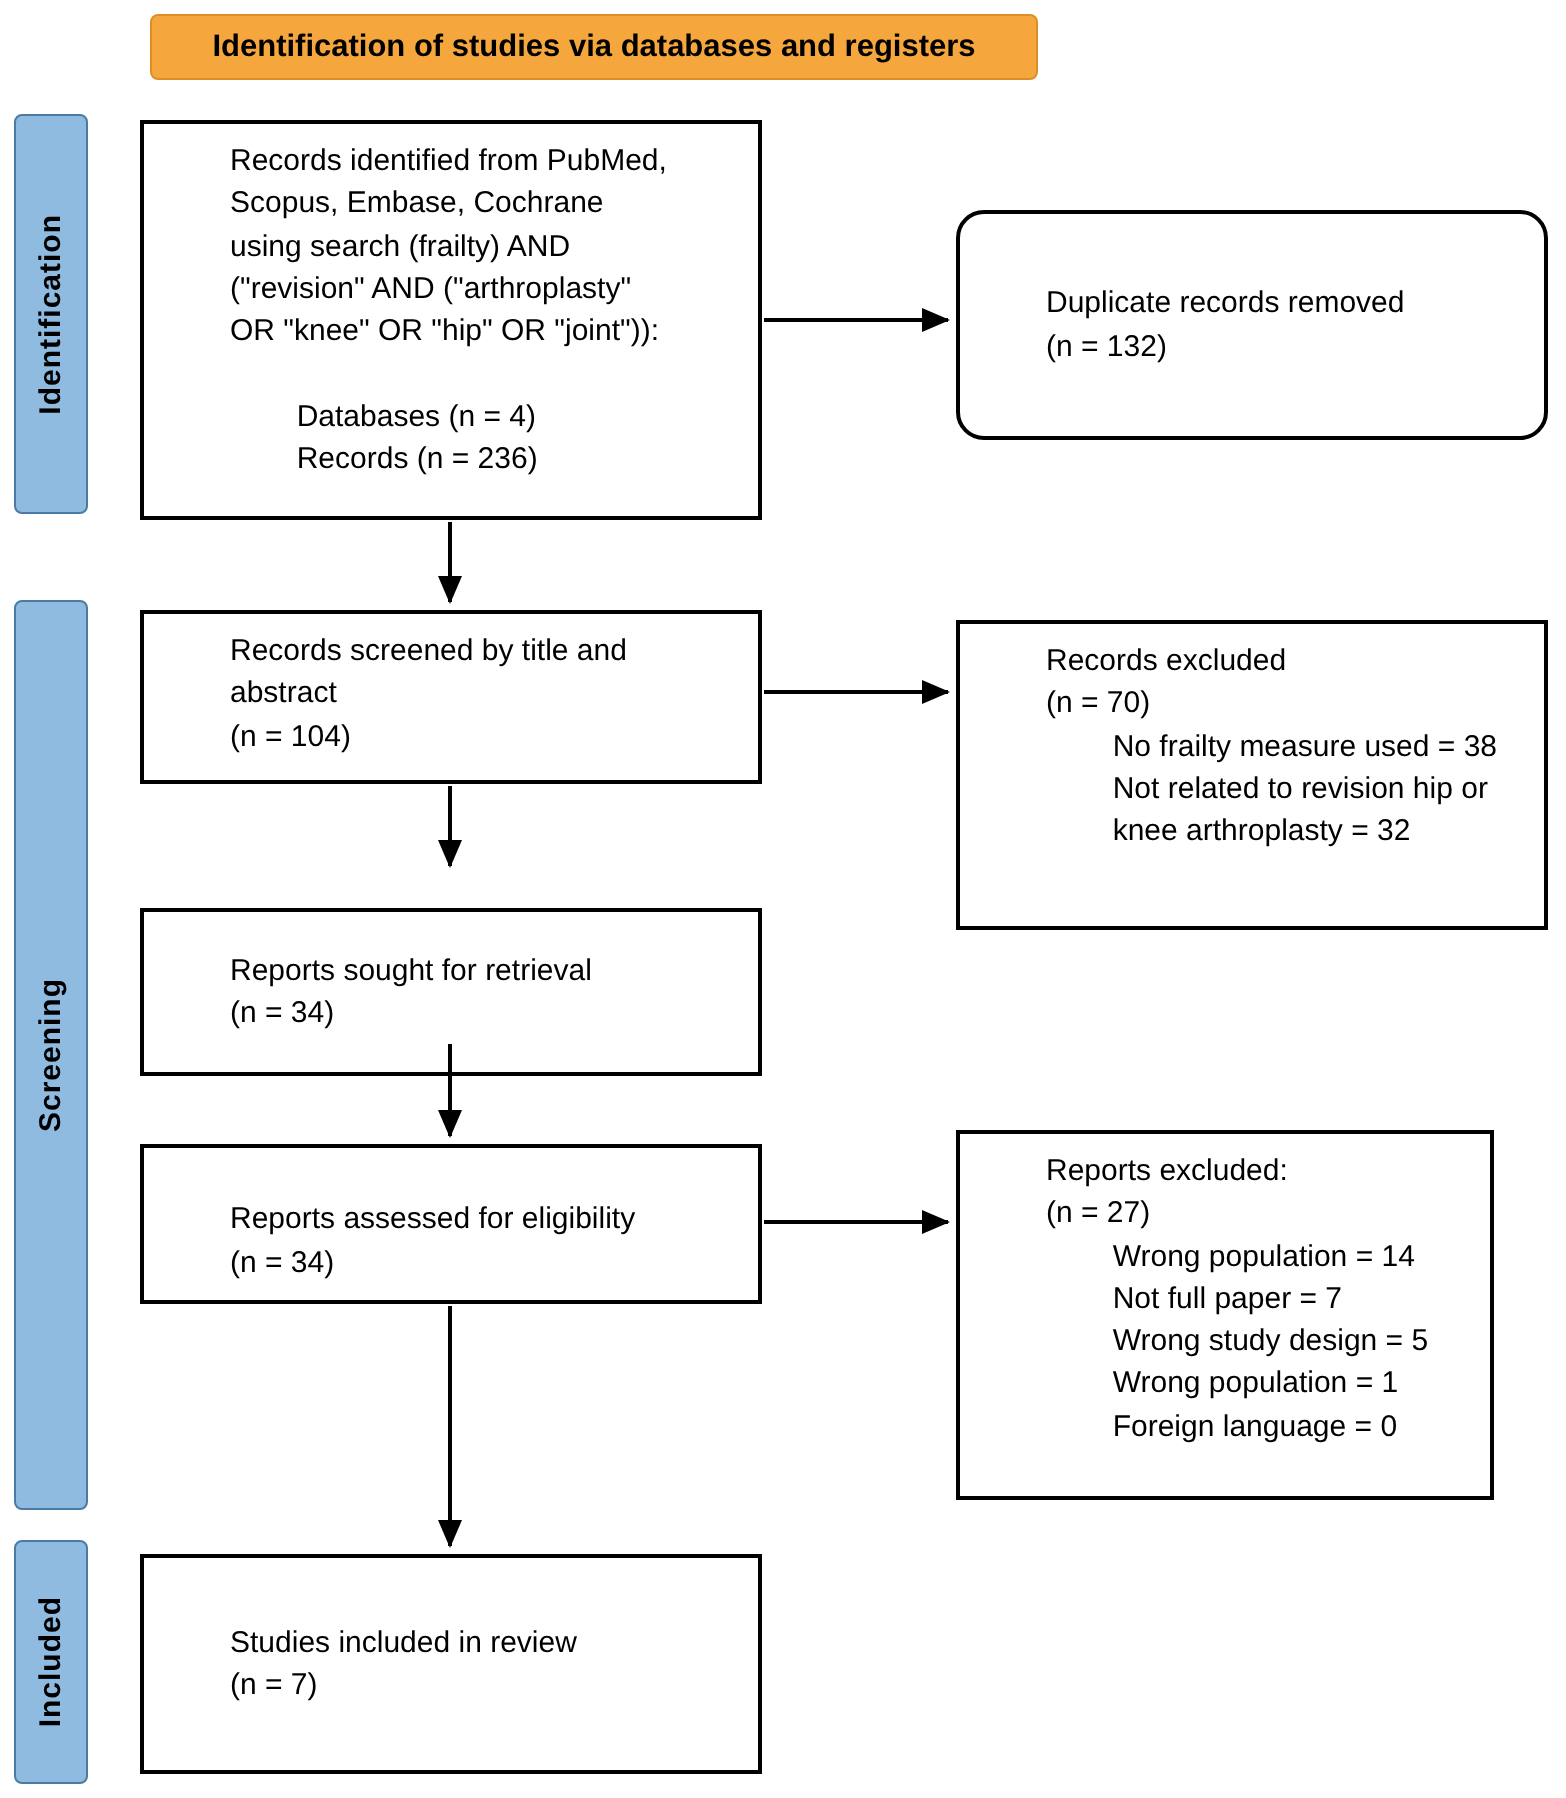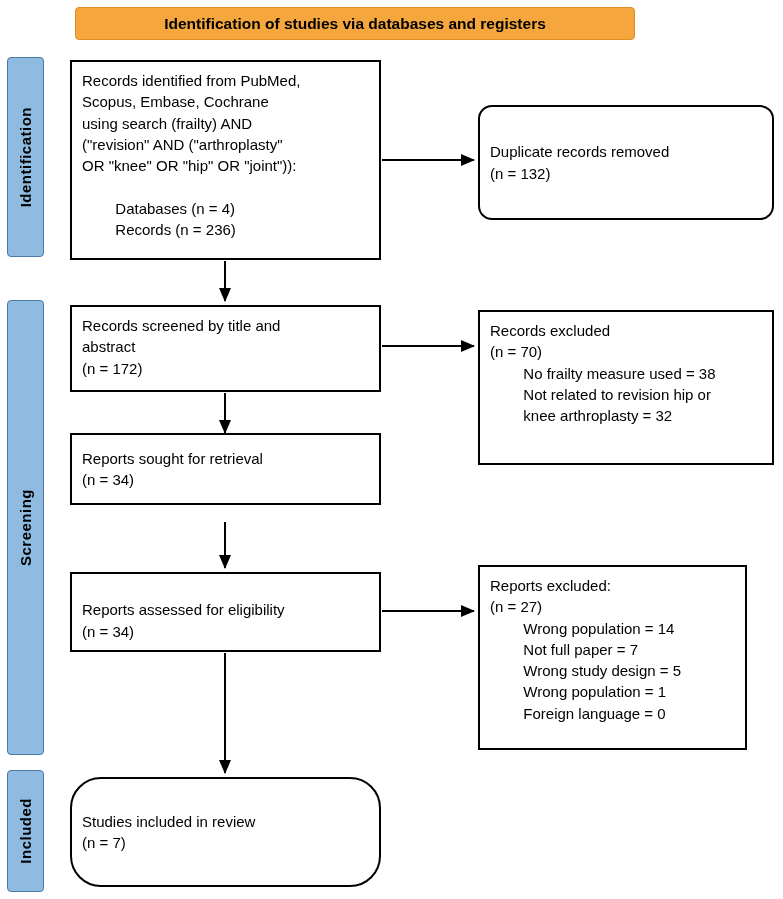--- a/index.html
+++ b/index.html
@@ -12,21 +12,21 @@
     position: relative;
     width: 783px;
     height: 899px;
     background: #ffffff;
     overflow: hidden;
   }
   .banner {
     position: absolute;
     left: 75px;
     top: 7px;
-    width: 560px;
+    width: 444px;
     height: 33px;
     background: #F5A63C;
     border: 1px solid #DD8F26;
     border-radius: 4px;
     display: flex;
     align-items: center;
     justify-content: center;
     font-weight: bold;
     font-size: 15.5px;
     color: #000000;
@@ -61,31 +61,32 @@
     background: #ffffff;
     border: 2px solid #000000;
     box-sizing: border-box;
     font-size: 15px;
     line-height: 1.42;
     color: #000000;
   }
   .box-text {
     white-space: pre-wrap;
     padding: 8px 10px;
+    margin-left: 33px;
   }
   .v-center {
     display: flex;
     align-items: center;
   }
   
   .box-identified { left: 70px; top: 60px;  width: 311px; height: 200px; }
   .box-screened   { left: 70px; top: 305px; width: 311px; height: 87px;  }
-  .box-sought     { left: 70px; top: 433px; width: 311px; height: 72px;  }
+  .box-sought     { left: 70px; top: 454px; width: 311px; height: 84px;  }
   .box-assessed   { left: 70px; top: 572px; width: 311px; height: 80px; align-items: flex-end;  }
-  .box-included   { left: 70px; top: 777px; width: 311px; height: 110px; border-radius: 31px; }
+  .box-included   { left: 70px; top: 777px; width: 311px; height: 110px; }
   
   .box-duplicates        { left: 478px; top: 105px; width: 296px; height: 115px; border-radius: 14px; }
   .box-records-excluded  { left: 478px; top: 310px; width: 296px; height: 155px; }
   .box-reports-excluded  { left: 478px; top: 565px; width: 269px; height: 185px; }
 
   #arrows {
     position: absolute;
     left: 0;
     top: 0;
     pointer-events: none;
@@ -121,21 +122,21 @@
 ("revision" AND ("arthroplasty"
 OR "knee" OR "hip" OR "joint")):
 
         Databases (n = 4)
         Records (n = 236)</div>
   </div>
 
   <div class="box box-screened">
     <div class="box-text">Records screened by title and
 abstract
-(n = 172)</div>
+(n = 104)</div>
   </div>
 
   <div class="box box-sought v-center">
     <div class="box-text">Reports sought for retrieval
 (n = 34)</div>
   </div>
 
   <div class="box box-assessed v-center">
     <div class="box-text">Reports assessed for eligibility
 (n = 34)</div>

